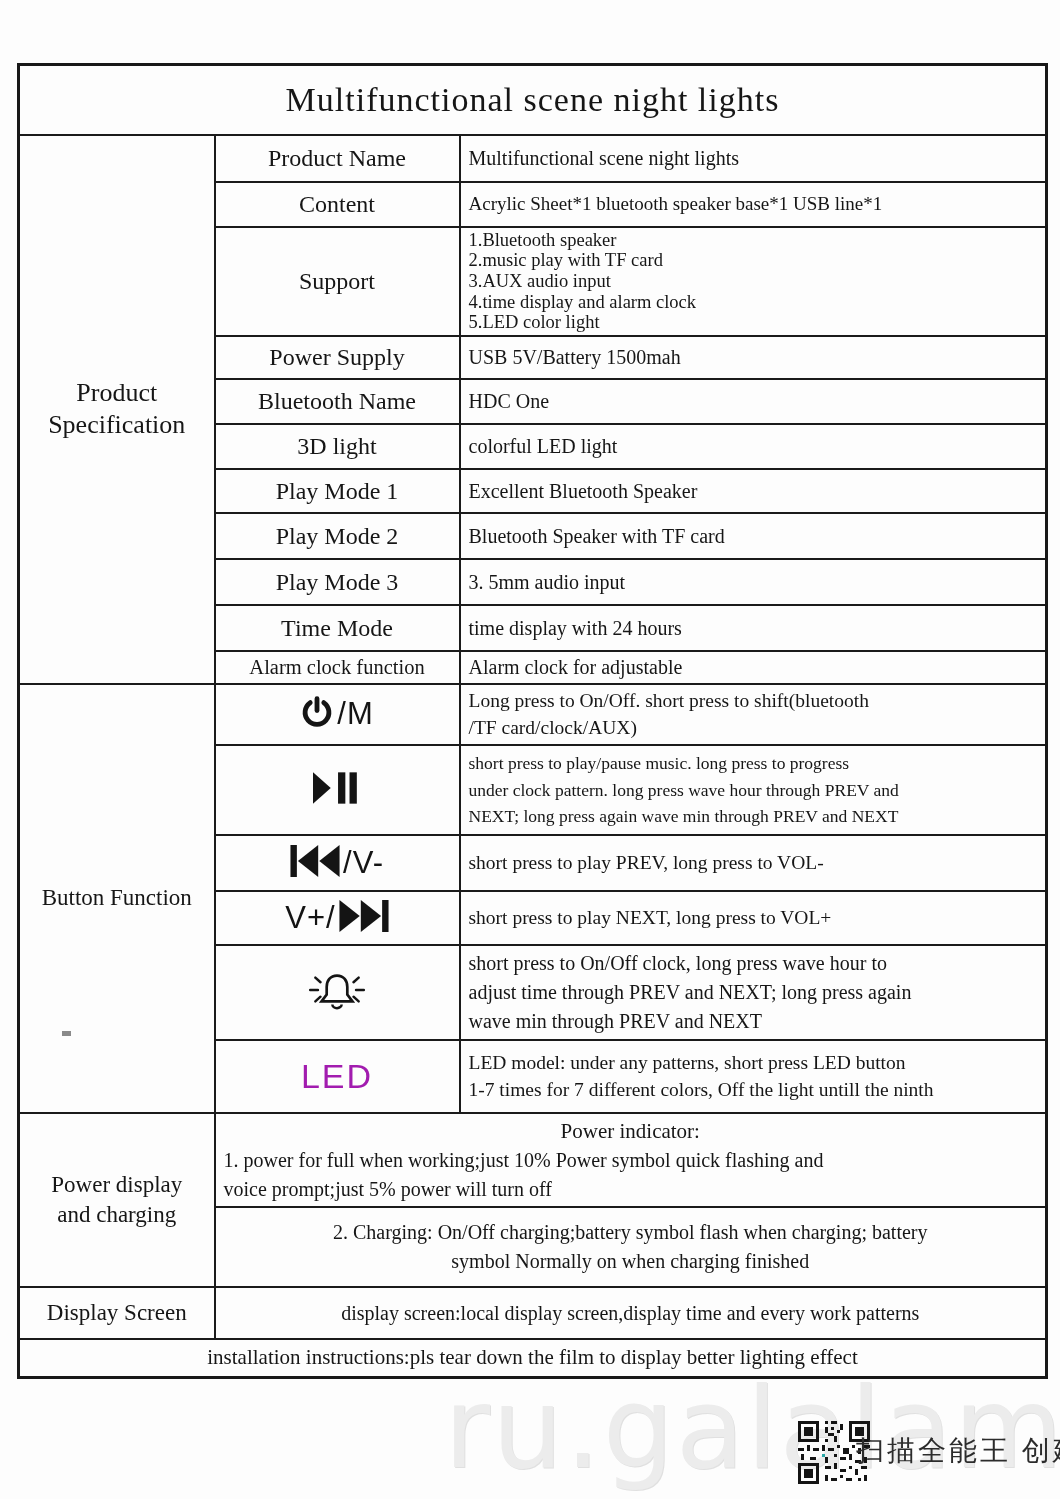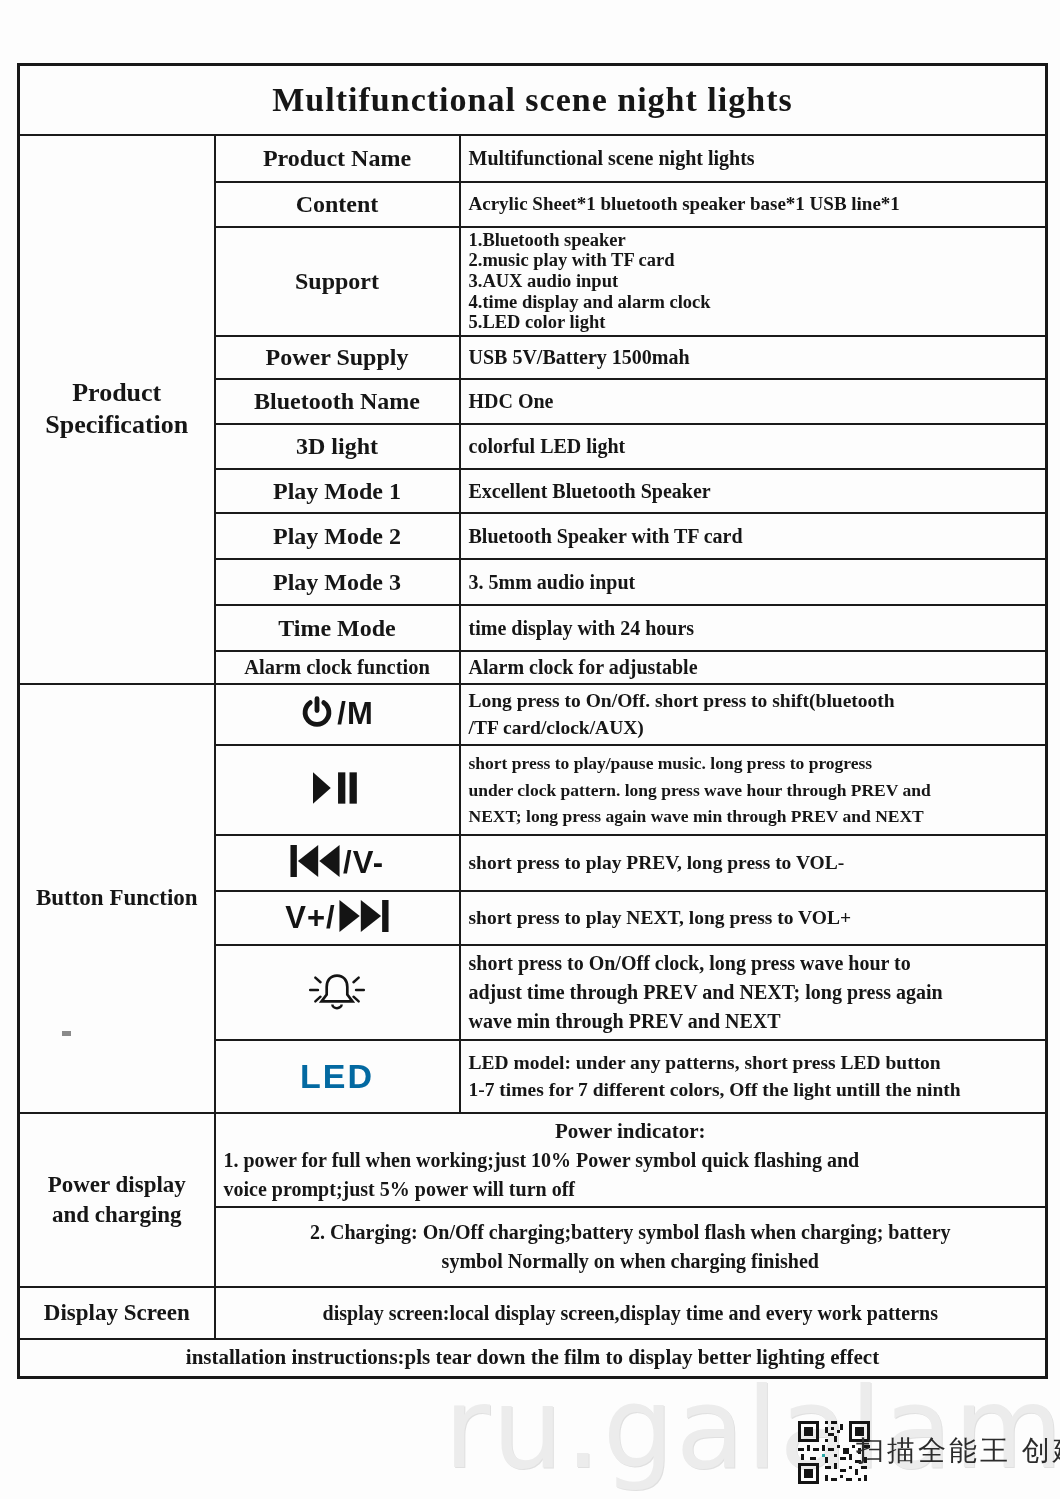--- a/index.html
+++ b/index.html
@@ -12,40 +12,40 @@
     position:absolute;left:444px;top:1372px;font-size:112px;line-height:1;
     font-family:"DejaVu Sans",sans-serif;color:#ececec;white-space:nowrap;
     letter-spacing:2px;text-shadow:1px 1px 0 #e0e0e0;z-index:0;
   }
   table.spec{
     position:absolute;left:17px;top:63px;width:1028px;z-index:1;
     border-collapse:collapse;table-layout:fixed;
     border:3px solid #181818;background:transparent;
   }
   table.spec td{
-    border:2.4px solid #1b1b1b;font-weight:bold;padding:2px 8px;
+    border:2.4px solid #1b1b1b;font-weight:normal;padding:2px 8px;
     vertical-align:middle;overflow:hidden;
   }
   td.title{font-size:34px;text-align:center;letter-spacing:1px;}
   td.sec{text-align:center;font-size:26px;line-height:1.25;padding:2px 4px;}
   td.sec-sm{text-align:center;font-size:23px;line-height:1.3;padding:2px 4px;}
   td.lbl{text-align:center;font-size:24px;margin-top:8px;}
   td.lbl-sm{text-align:center;font-size:20.5px;}
   td.val{font-size:20px;padding-left:22px;}
   td.val-sm{font-size:18.5px;padding-left:22px;line-height:1.12;}
   td.desc{font-size:19.5px;padding-left:20px;line-height:1.4;}
   td.desc-sm{font-size:17.5px;padding-left:16px;line-height:1.5;margin-left:48px;}
   td.center{text-align:center;}
   .ml{white-space:pre-line;}
   td.icon-cell{
     text-align:center;font-family:"Liberation Sans",sans-serif;font-weight:bold;
   }
   .icon-wrap{display:flex;align-items:center;justify-content:center;gap:3px;}
   .btn-label{font-size:31px;letter-spacing:1px;color:#141414;}
-  .led-text{font-size:34px;letter-spacing:2px;color:#0369a1;}
+  .led-text{font-size:34px;letter-spacing:2px;color:#a21caf;}
   td.power-cell{font-size:20px;line-height:1.45;padding:4px 14px;}
   .power-title{text-align:center;font-size:21px;}
   td.display-val{font-size:20px;text-align:center;}
   td.install{font-size:21px;text-align:center;border-top:2.4px solid #1b1b1b;}
   .qr{position:absolute;left:798px;top:1420px;z-index:2;}
   .scanner-note{
     position:absolute;left:856px;top:1432px;z-index:2;font-size:28px;
     color:#2c2c2c;font-family:"Liberation Sans","DejaVu Sans",sans-serif;
     letter-spacing:3px;white-space:nowrap;
   }

